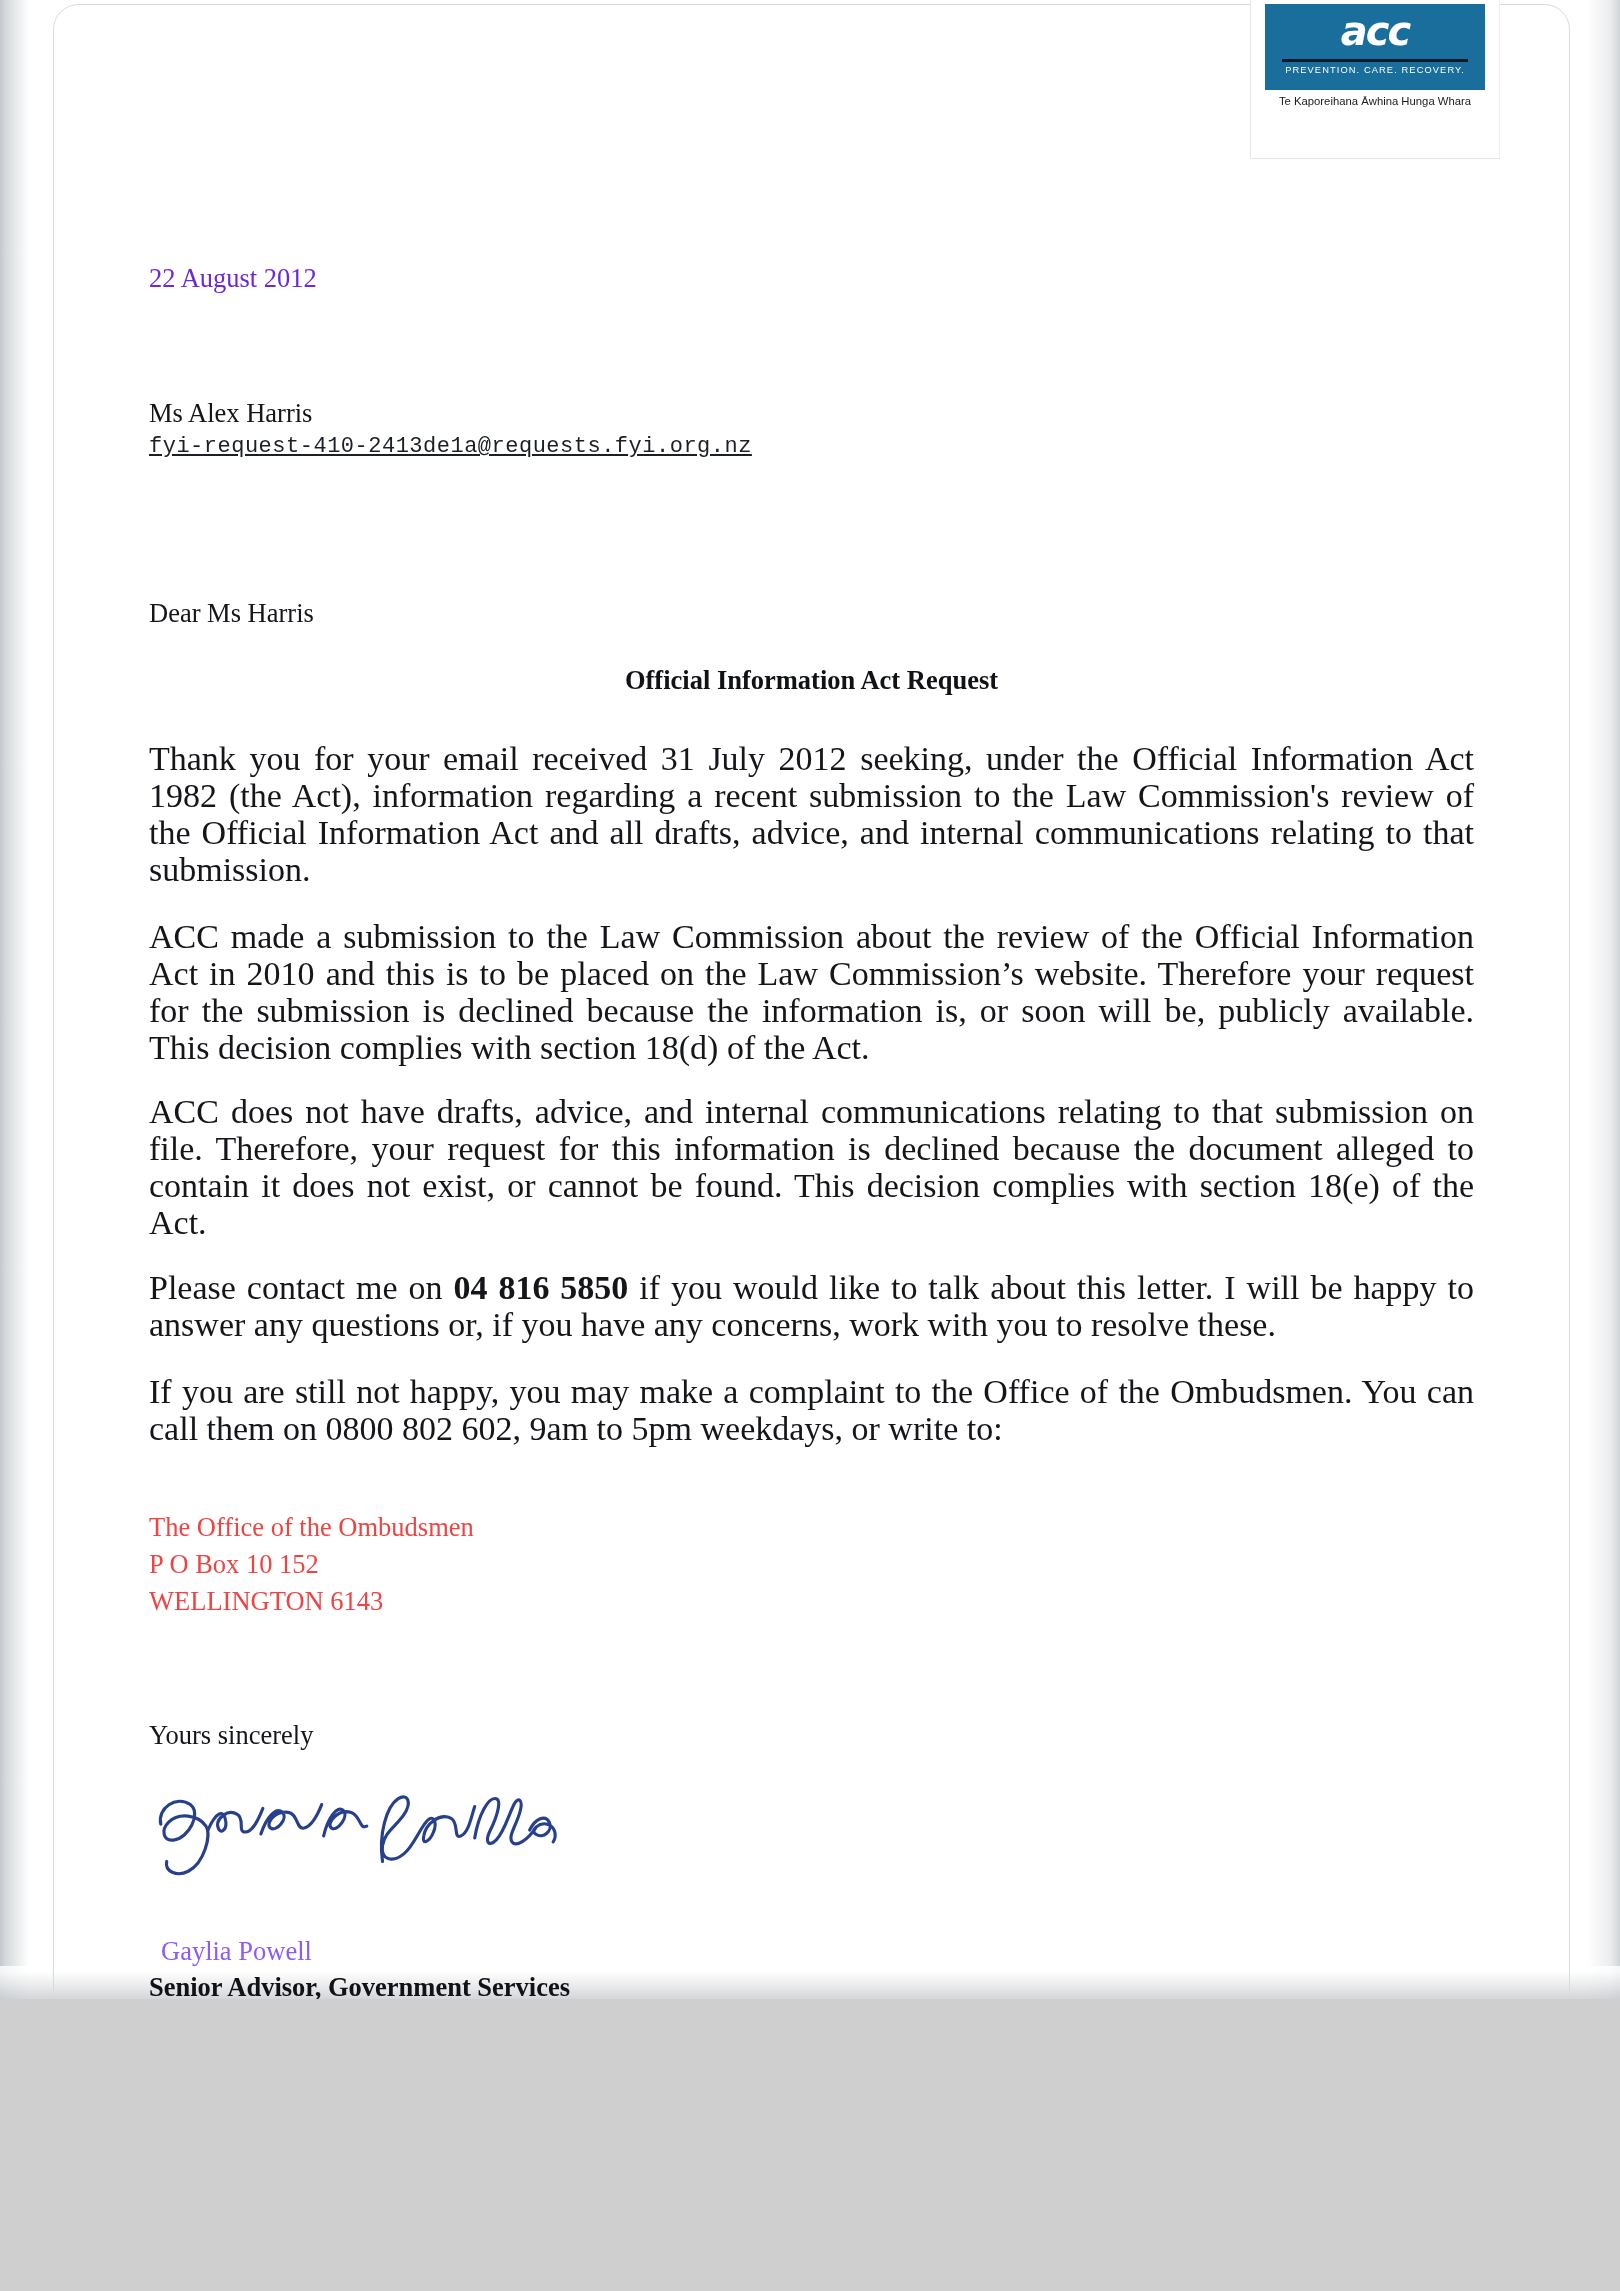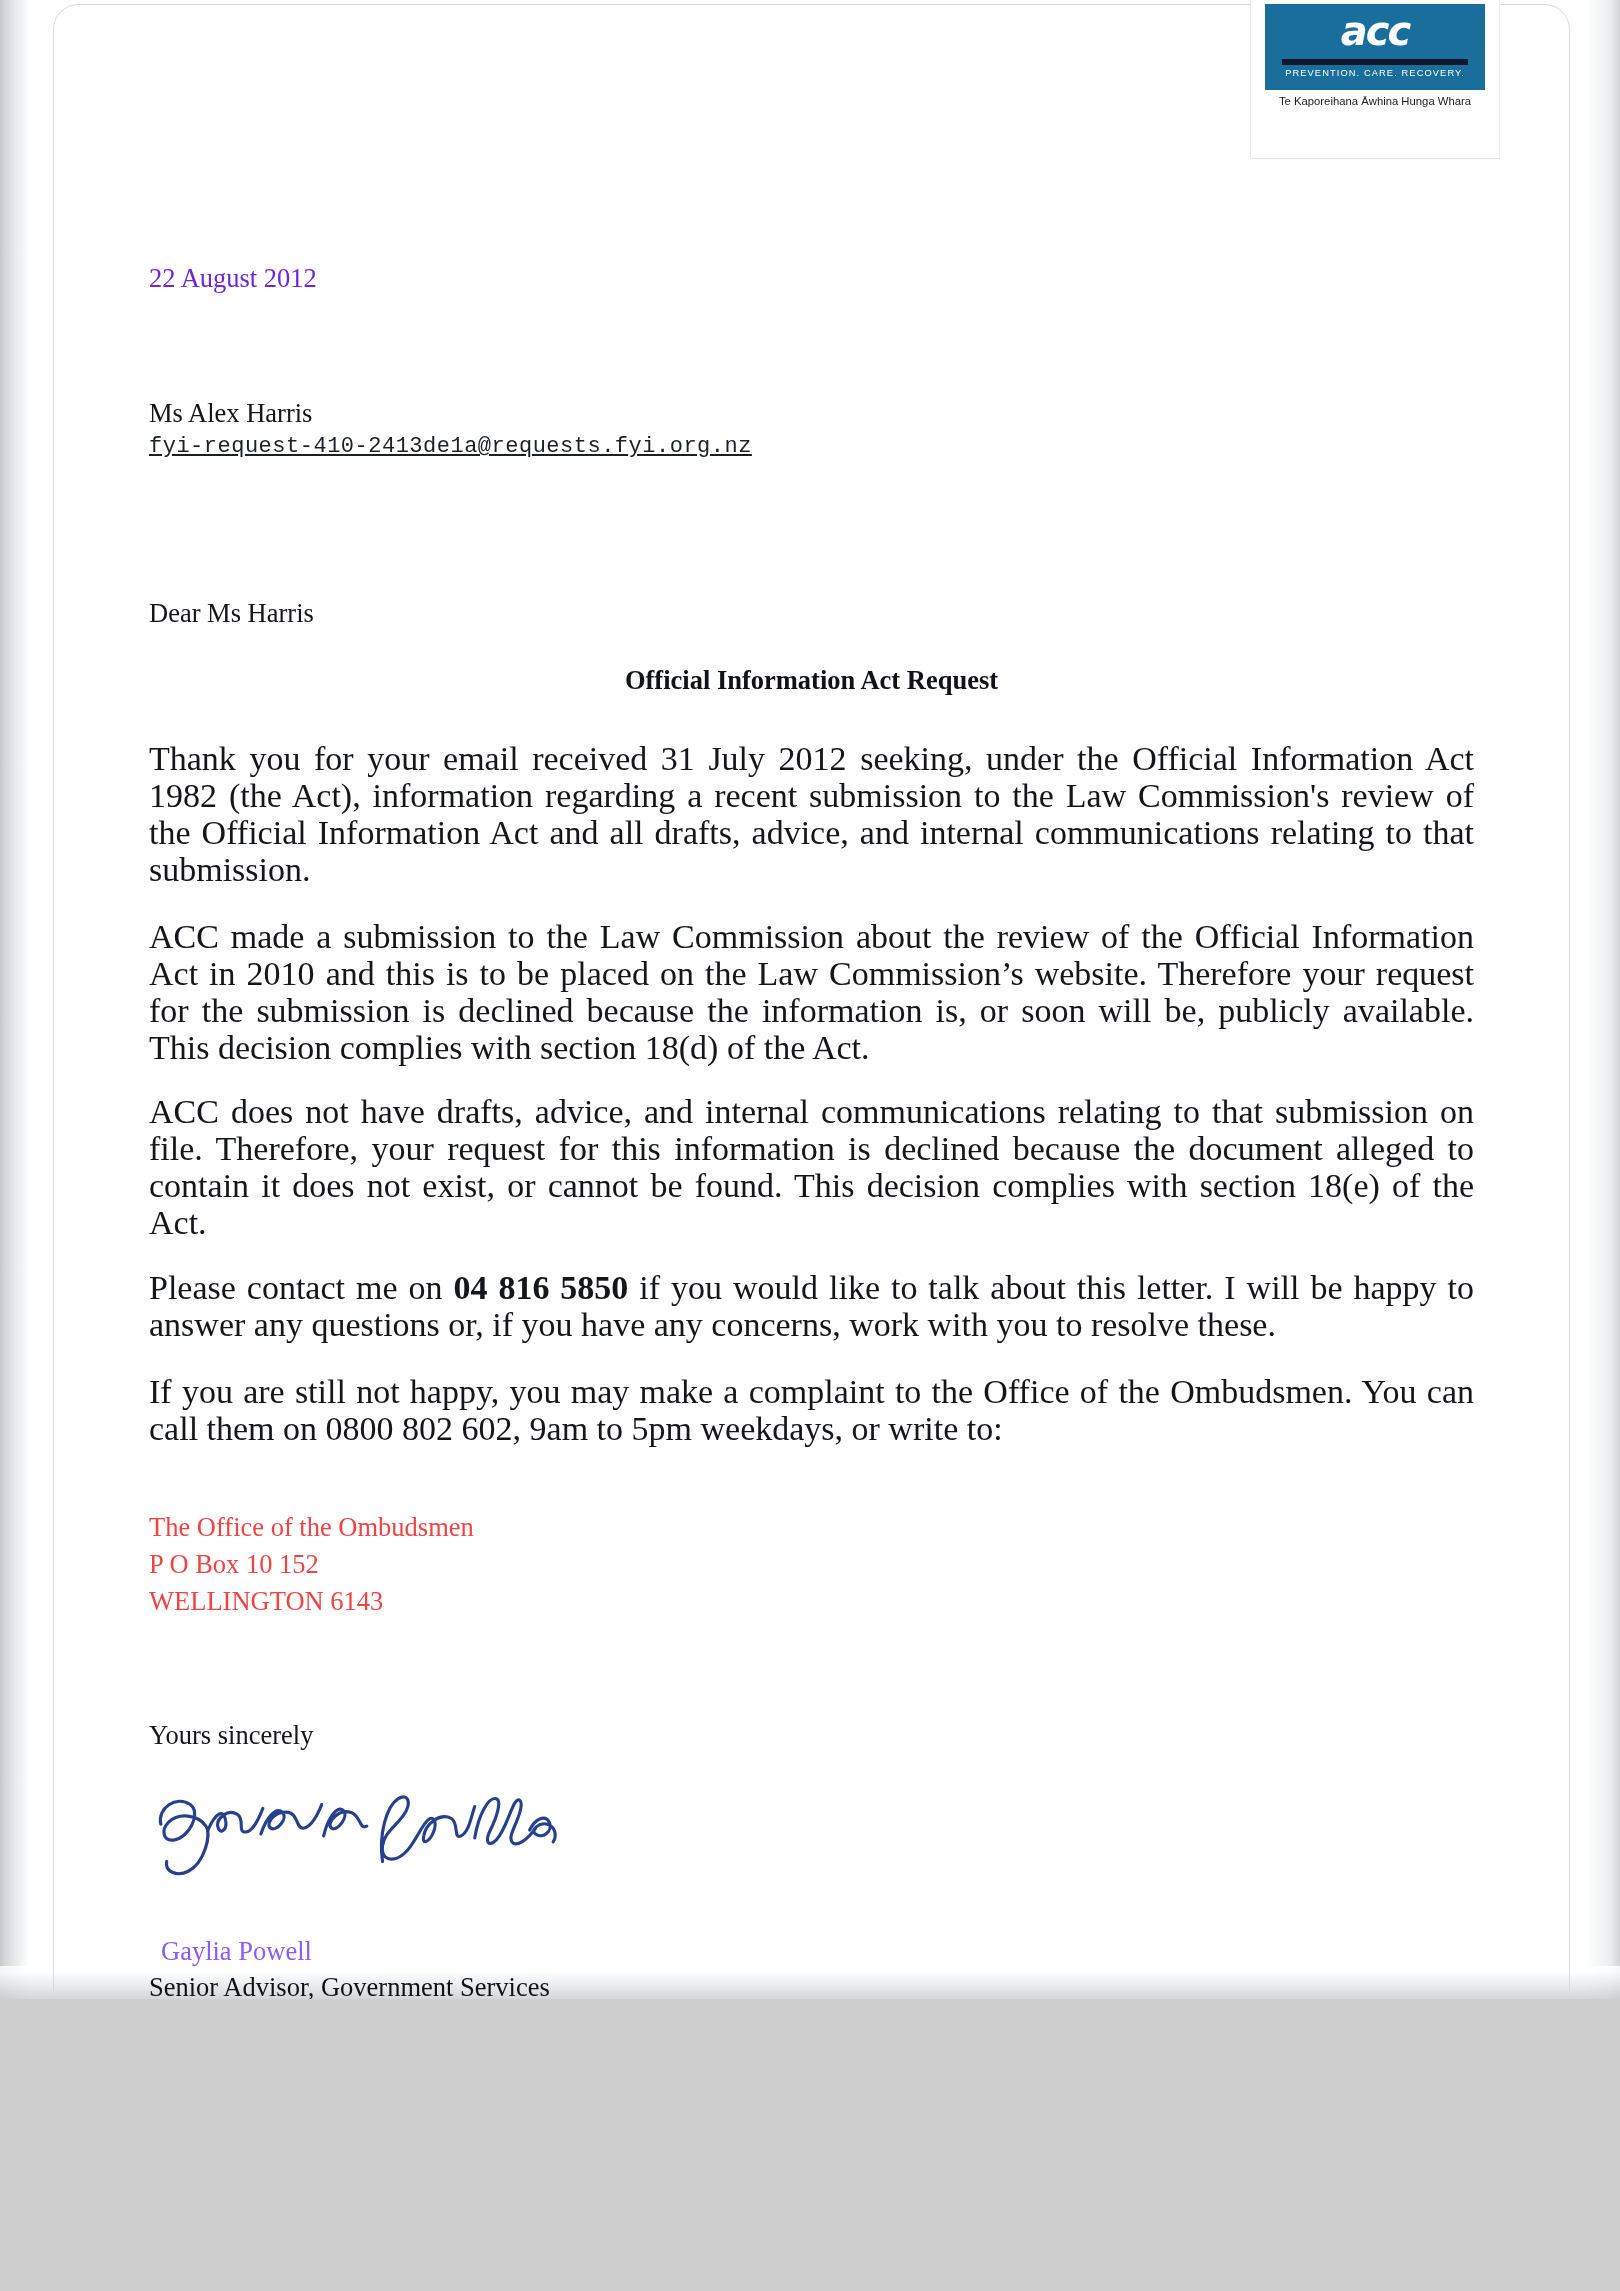--- a/index.html
+++ b/index.html
@@ -83,21 +83,21 @@
     font-size: 40px;
     letter-spacing: -2px;
     line-height: 55px;
     font-style: italic;
   }
   .logo-tagline {
     color: #ffffff;
     font-family: "Liberation Sans", sans-serif;
     font-size: 9.3px;
     letter-spacing: 1.1px;
-    border-top: 6px solid #0f172a;
+    border-top: 3px solid #0f172a;
     padding-top: 2.9px;
     width: 186px;
   }
   .logo-maori {
     font-family: "Liberation Sans", sans-serif;
     font-size: 11.3px;
     color: #1b1b1b;
     margin-top: 8.8px;
   }
 
@@ -180,21 +180,21 @@
   .sig-name {
     position: absolute;
     top: 1936px; left: 12px;
     font-size: 26.5px;
     color: #8b5cf6;
   }
   .sig-title {
     position: absolute;
     top: 1972px; left: 0;
     font-size: 26.5px;
-    font-weight: normal;
+    font-weight: bold;
     color: #101216;
   }
   .footer {
     position: absolute;
     top: 2122px; left: 0;
     font-family: "Liberation Sans", sans-serif;
     font-size: 15.7px;
     line-height: 31px;
     color: #9aa3ac;
     letter-spacing: 0.2px;

